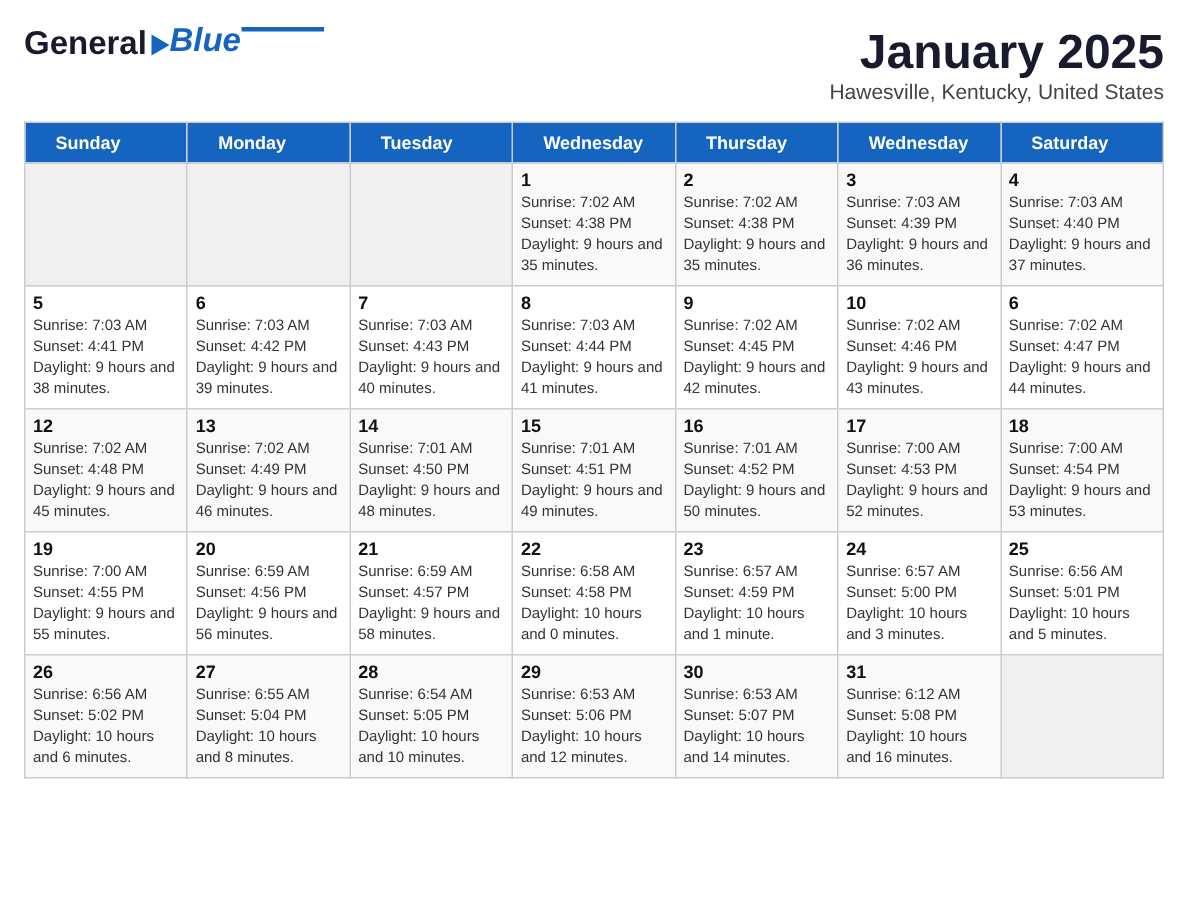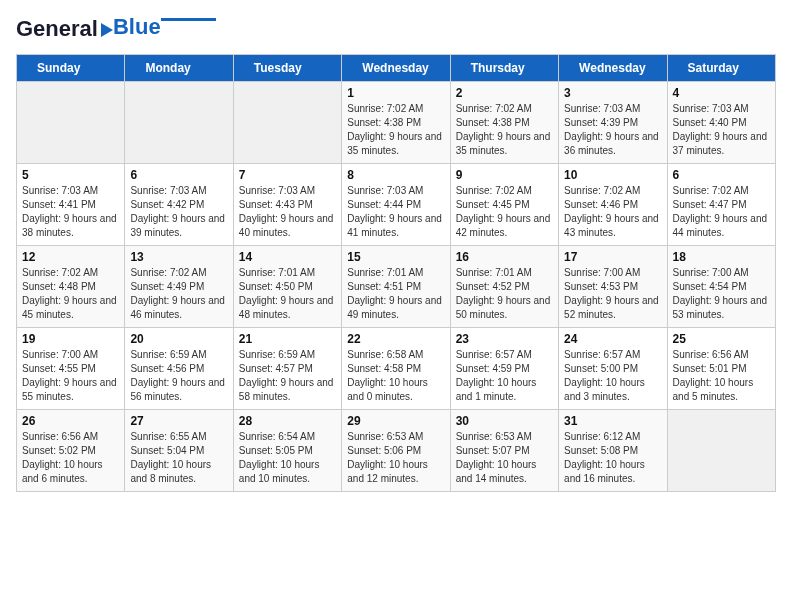--- a/index.html
+++ b/index.html
@@ -72,24 +72,28 @@
   </style>
 </head>
 <body>
 
 <div class="header">
   <div class="logo">
     <div style="display:flex;align-items:center;">
       <span style="font-size:22px;font-weight:bold;color:#1a1a2e;">General</span>
       <span style="display:inline-block;width:0;height:0;border-top:7px solid transparent;border-bottom:7px solid transparent;border-left:12px solid #1565c0;margin-left:3px;margin-top:2px;"></span>
     </div>
-    <div style="display:flex;align-items:center;margin-top:-2px;">
+    <div style="display:flex;align-items:center;margin-top:-2px;font-style:italic;">
       <span style="font-size:22px;font-weight:bold;color:#1565c0;">Blue</span>
     </div>
     <div style="width:55px;height:3px;background:#1565c0;margin-top:2px;"></div>
+  </div>
+  <div class="title-area">
+    <div class="calendar-title">January 2025</div>
+    <div class="calendar-subtitle">Hawesville, Kentucky, United States</div>
   </div>
 </div>
 
 <table>
   <thead>
     <tr>
     <th>Sunday</th>
         <th>Monday</th>
         <th>Tuesday</th>
         <th>Wednesday</th>

